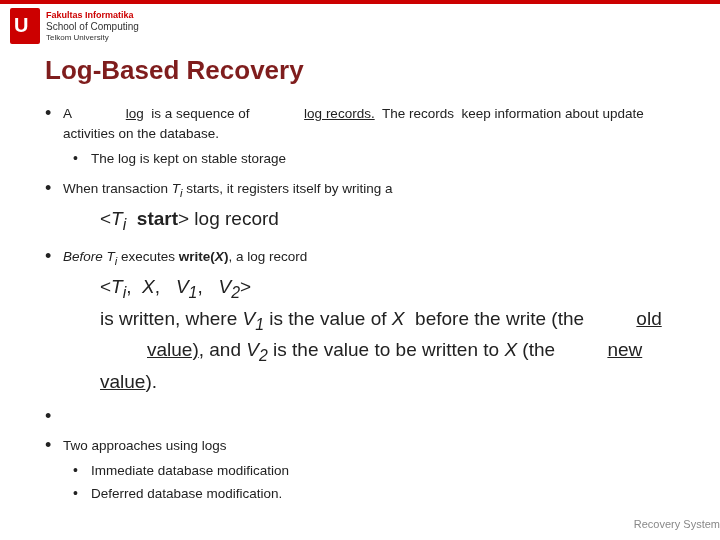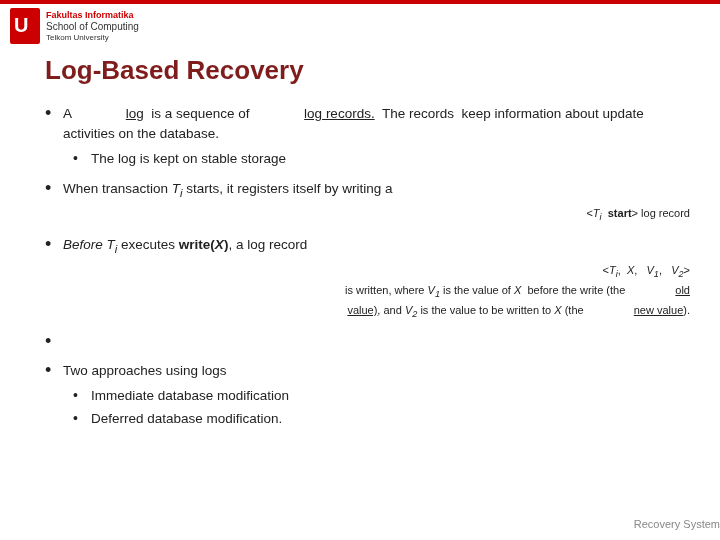--- a/index.html
+++ b/index.html
@@ -102,23 +102,22 @@
     .bullet-sub-dot {
       min-width: 10px;
       font-size: 14px;
       line-height: 1.3;
     }
 
     .indent-block {
       margin-left: 55px;
       margin-top: 3px;
       margin-bottom: 3px;
-      font-size: 11px;
+      font-size: 19px;
       line-height: 1.5;
-      text-align: right;
     }
 
     .underline { text-decoration: underline; padding-left: 47px; }
     .bold { font-weight: bold; }
 
     .footer-text {
       position: absolute;
       bottom: 10px;
       left: 0;
       right: 0;

